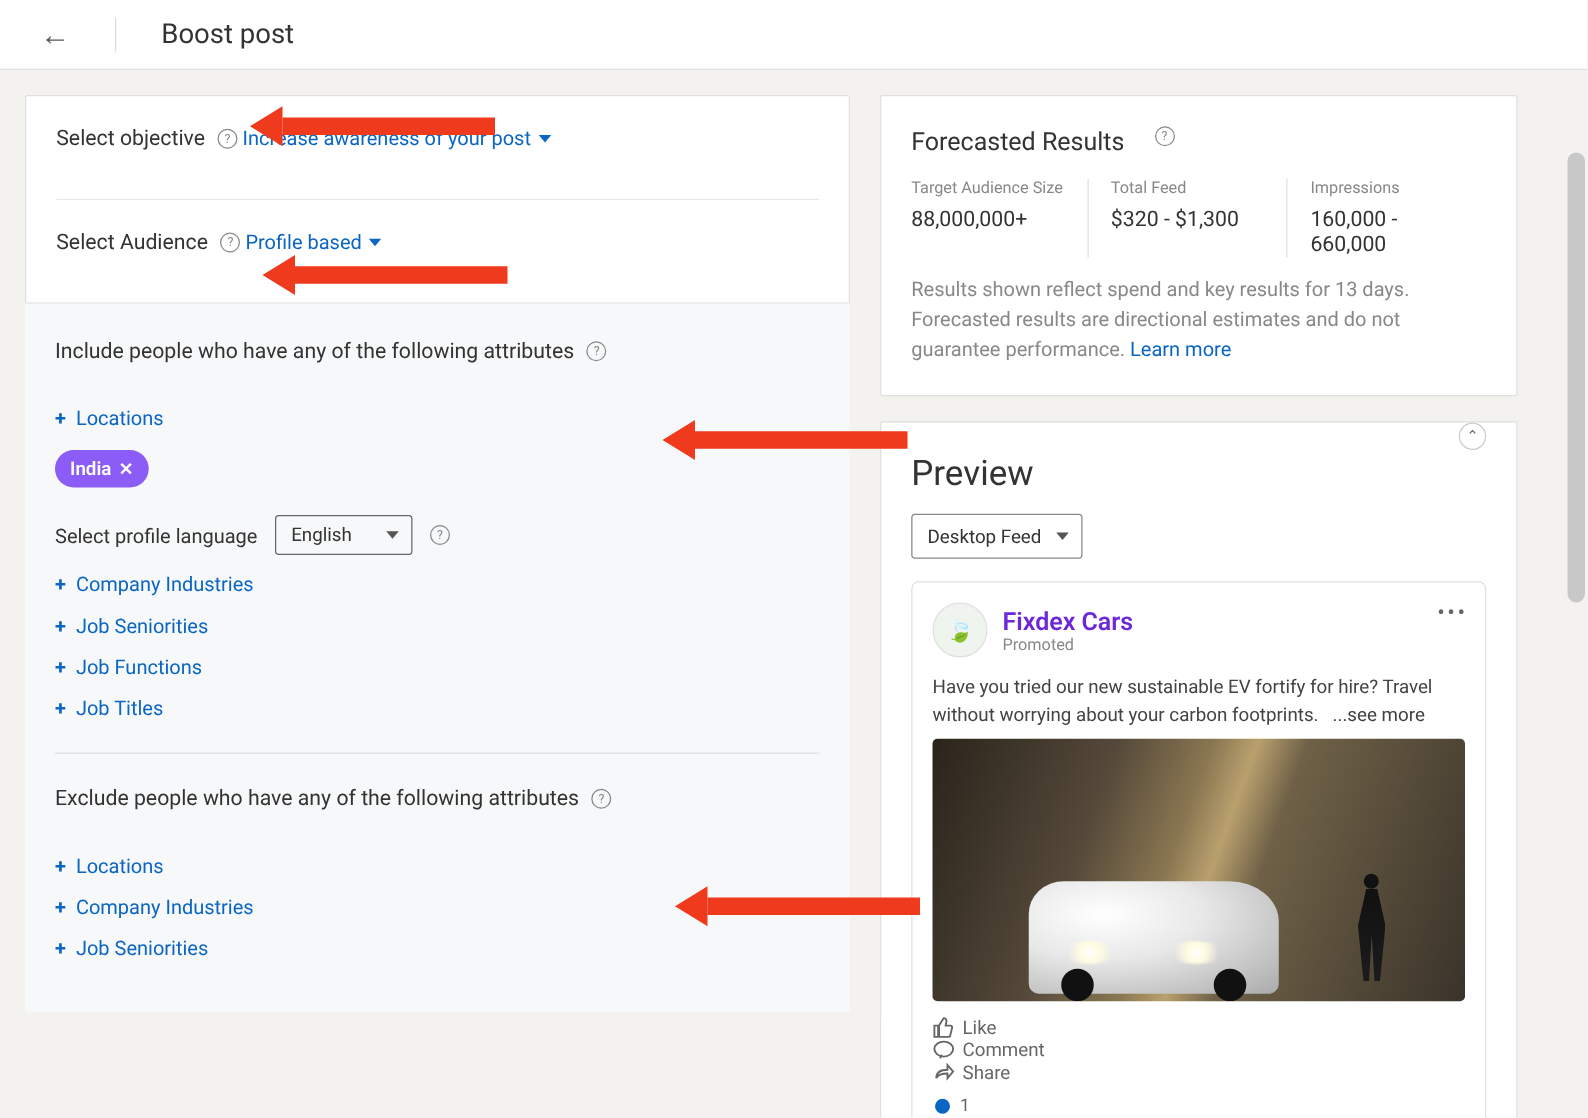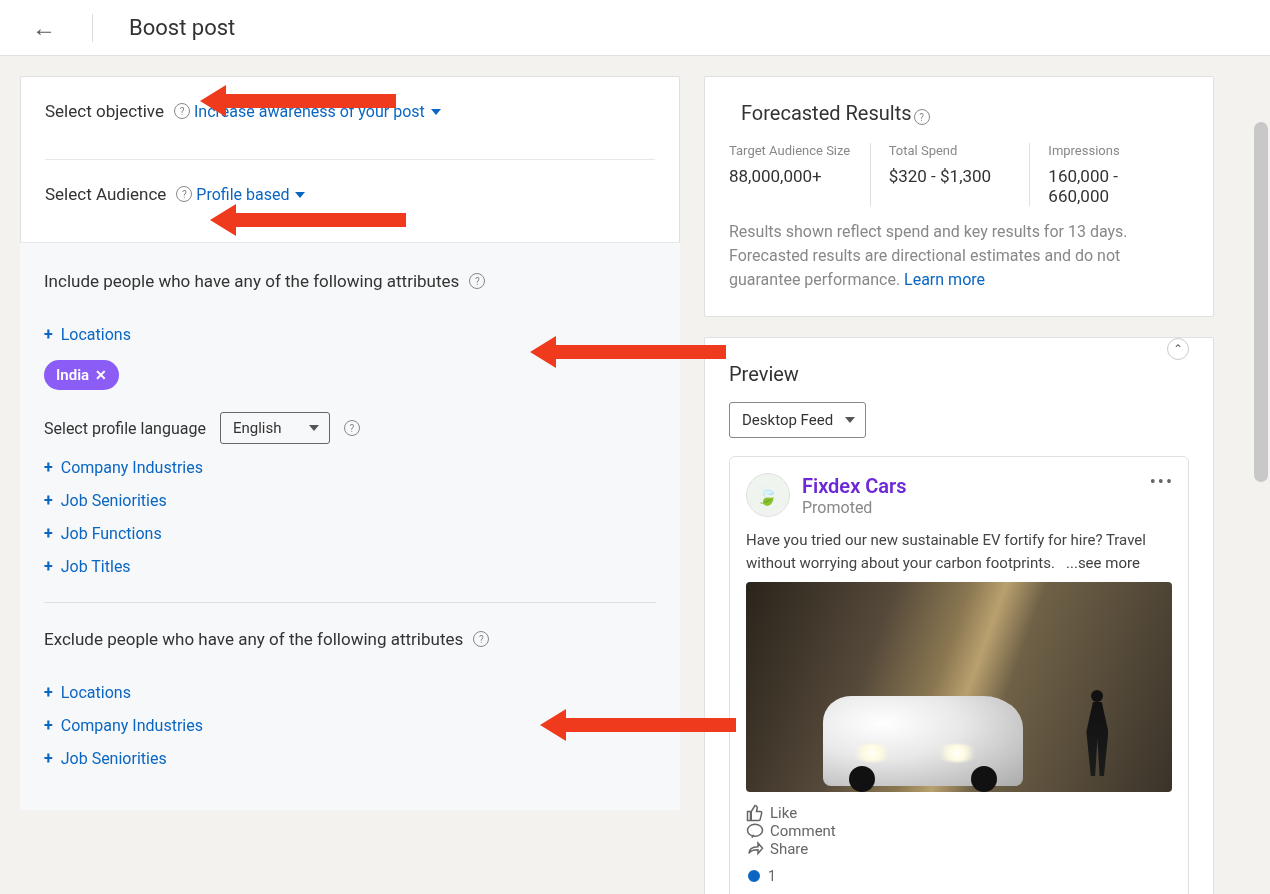--- a/index.html
+++ b/index.html
@@ -146,37 +146,36 @@
     position: absolute; right: 10px; top: 50%; transform: translateY(-50%);
     width:0;height:0;
     border-left:5px solid transparent;
     border-right:5px solid transparent;
     border-top:6px solid #555;
   }
   .divider { height:1px; background:#e0e0e0; margin: 26px 0; }
   
   .forecast-title {
     font-size: 20px; color:#333;
-    display:flex; align-items:flex-end; gap:2px;
+    display:flex; align-items:flex-start; gap:24px;
     margin-bottom: 18px;
-    margin-left: 12px;
   }
   .metrics {
     display:flex; gap:0; margin-bottom: 14px;
   }
   .metric {
     flex:1;
     padding: 0 18px 0 0;
   }
   .metric + .metric { border-left: 1px solid #e0e0e0; padding-left: 18px; }
   .metric-label { font-size: 13px; color:#888; margin-bottom: 8px; }
   .metric-value { font-size: 17px; color:#333; }
   .disclaimer { font-size: 16px; color:#888; line-height:1.5; }
   .learn-more { color:#0a66c2; cursor:pointer; }
-  .preview-title { font-size:20px; margin-bottom: 16px; }
+  .preview-title { font-size:28px; margin-bottom: 16px; }
   .preview-select {
     border: 1.5px solid #888;
     border-radius: 3px;
     padding: 8px 32px 8px 12px;
     position: relative;
     display:inline-block;
     font-size: 15px;
     color:#333;
     cursor:pointer;
     margin-bottom: 18px;
@@ -196,21 +195,21 @@
     position:relative;
   }
   .post-head { display:flex; align-items:center; gap:12px; margin-bottom:12px; }
   .avatar {
     width:44px; height:44px; border-radius:50%;
     background:#f0f4ef; border:1px solid #e0e0e0;
     display:flex; align-items:center; justify-content:center;
     font-size:18px;
   }
   .post-name { font-size:20px; font-weight:600; color:#6d28d9; }
-  .promoted { font-size:16px; color:#888; }
+  .promoted { font-size:13px; color:#888; }
   .dots { position:absolute; right:14px; top:14px; font-size:18px; color:#666; letter-spacing:2px; cursor:pointer;}
   .post-body { font-size:15px; color:#444; margin-bottom:8px; line-height:1.5;}
   .see-more { color:#404040; cursor:pointer; }
   .post-image {
     width:100%; height:210px; border-radius:4px;
     background: linear-gradient(110deg,#2a241b 0%,#55493a 30%,#8a7751 45%,#b9a06e 52%,#6f6147 60%,#3a332a 100%);
     position:relative; overflow:hidden;
     margin-bottom: 12px;
   }
   .car {
@@ -382,21 +381,21 @@
       <div class="forecast-title">
         <span>Forecasted Results</span>
         <span class="help-icon">?</span>
       </div>
       <div class="metrics">
         <div class="metric">
           <div class="metric-label">Target Audience Size</div>
           <div class="metric-value">88,000,000+</div>
         </div>
         <div class="metric">
-          <div class="metric-label">Total Spend</div>
+          <div class="metric-label">Total Feed</div>
           <div class="metric-value">$320 - $1,300</div>
         </div>
         <div class="metric">
           <div class="metric-label">Impressions</div>
           <div class="metric-value">160,000 - 660,000</div>
         </div>
       </div>
       <div class="disclaimer">
         <span>Results shown reflect spend and key results for 13 days. Forecasted results are directional estimates and do not guarantee performance.</span>
         <span class="learn-more">Learn more</span>

